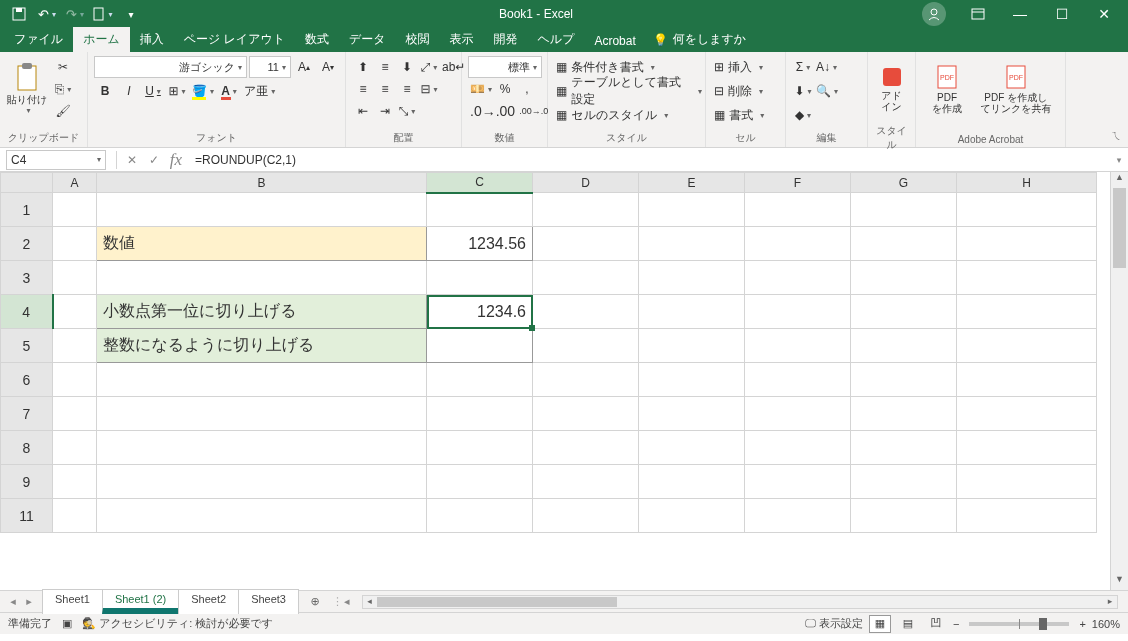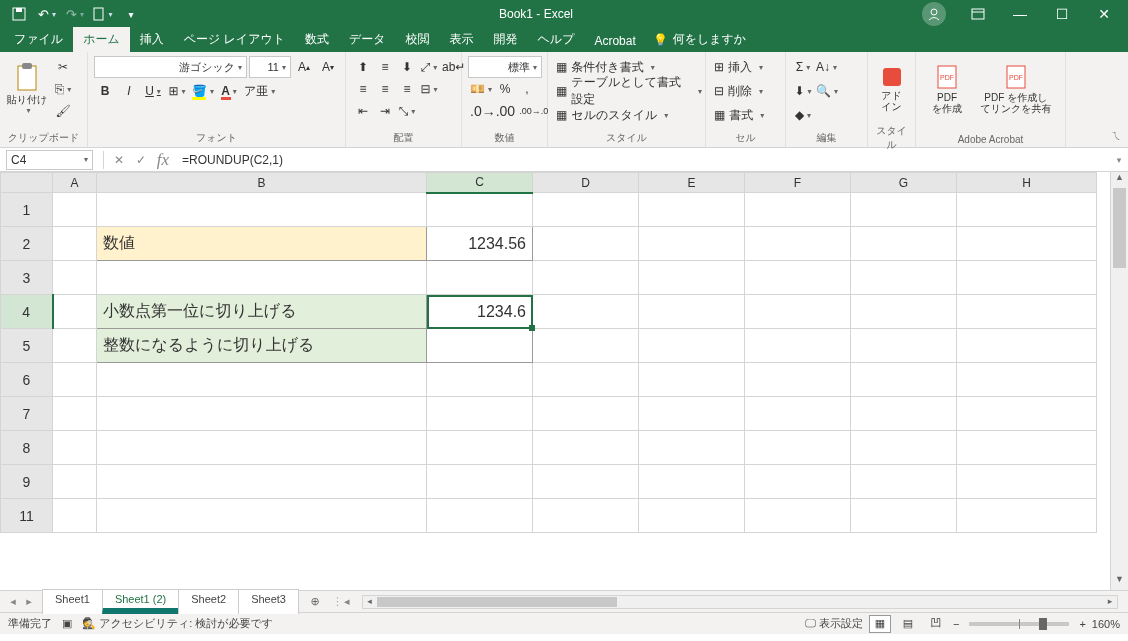--- a/index.html
+++ b/index.html
@@ -28,21 +28,21 @@
 .big-btn { display: flex; flex-direction: column; align-items: center; justify-content: center; width: 42px; height: 66px; font-size: 10px; gap: 2px; text-align: center; line-height: 1.1; }
 .small-btn { height: 22px; min-width: 22px; display: flex; align-items: center; justify-content: center; font-size: 12px; padding: 0 2px; }
 .col { display: flex; flex-direction: column; gap: 0; }
 .row { display: flex; gap: 0; align-items: center; }
 .combo { height: 22px; border: 1px solid #c8c8c8; background: #fff; display: flex; align-items: center; padding: 0 4px; font-size: 11px; justify-content: flex-end; }
 .drop { font-size: 8px; color: #666; padding-left: 3px; }
 .ribbon-collapse { position: absolute; right: 6px; bottom: 4px; font-size: 11px; color: #666; }
 
 
 .formula-row { height: 24px; border-bottom: 1px solid #d4d4d4; display: flex; align-items: center; background: #fff; }
-.name-box { width: 87px; height: 20px; border: 1px solid #c8c8c8; margin: 0 6px; padding: 0 4px; font-size: 12px; display: flex; align-items: center; justify-content: space-between; }
+.name-box { width: 100px; height: 20px; border: 1px solid #c8c8c8; margin: 0 6px; padding: 0 4px; font-size: 12px; display: flex; align-items: center; justify-content: space-between; }
 .fb-sep { width: 1px; height: 18px; background: #d4d4d4; margin: 0 4px; }
 .fb-btn { width: 22px; height: 20px; display: flex; align-items: center; justify-content: center; color: #888; font-size: 12px; }
 .fx { font-style: italic; font-family: "Times New Roman", serif; font-size: 17px; }
 .formula-input { flex: 1; padding: 0 8px; font-size: 12px; }
 .fb-expand { width: 18px; text-align: center; color: #888; font-size: 9px; }
 
 
 .grid-area { position: relative; height: 418px; display: flex; }
 .grid-main { flex: 1; overflow: hidden; position: relative; }
 table.sheet { border-collapse: collapse; table-layout: fixed; }

